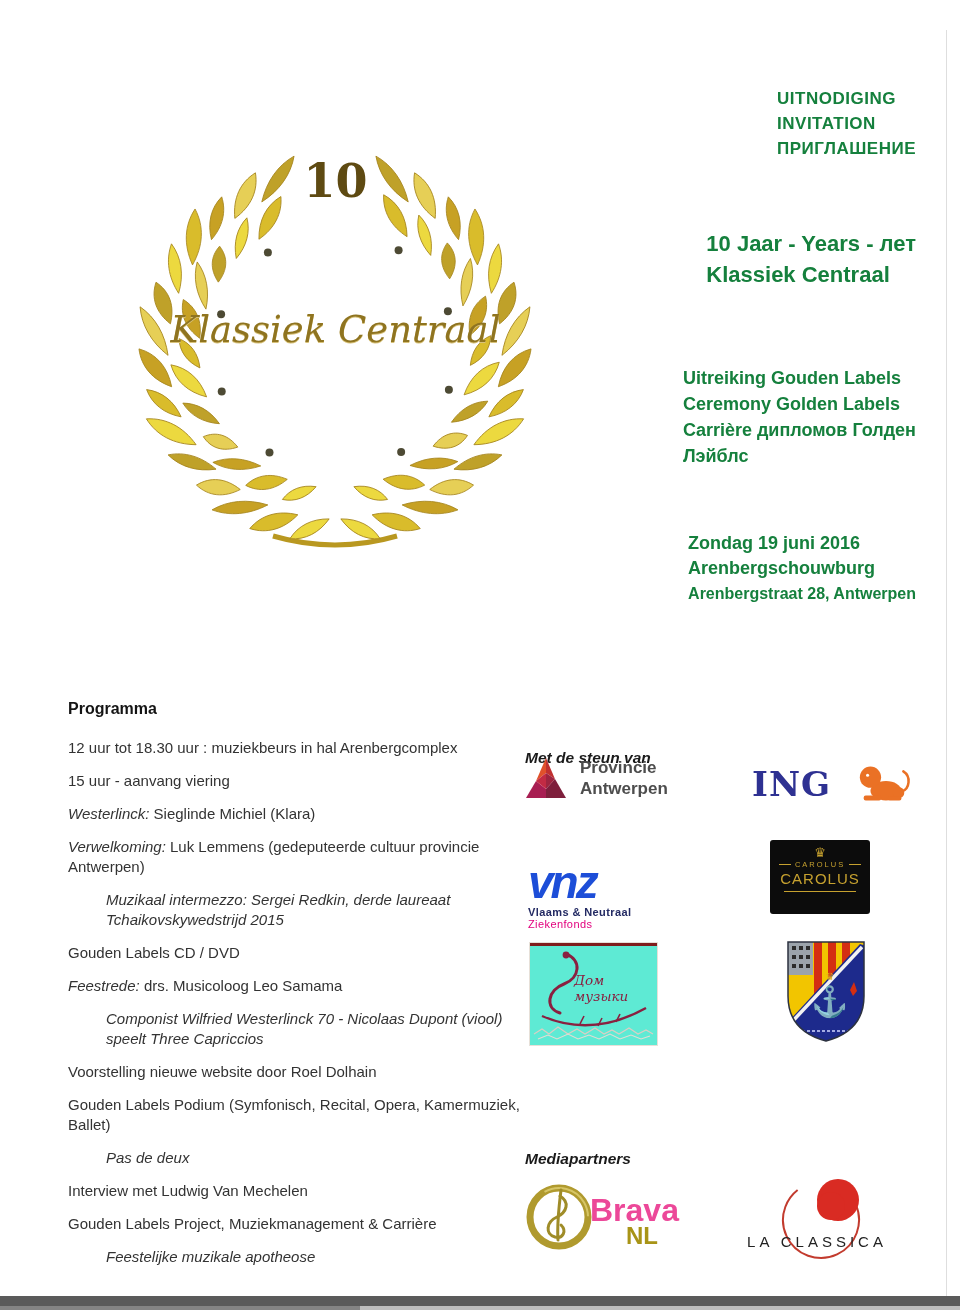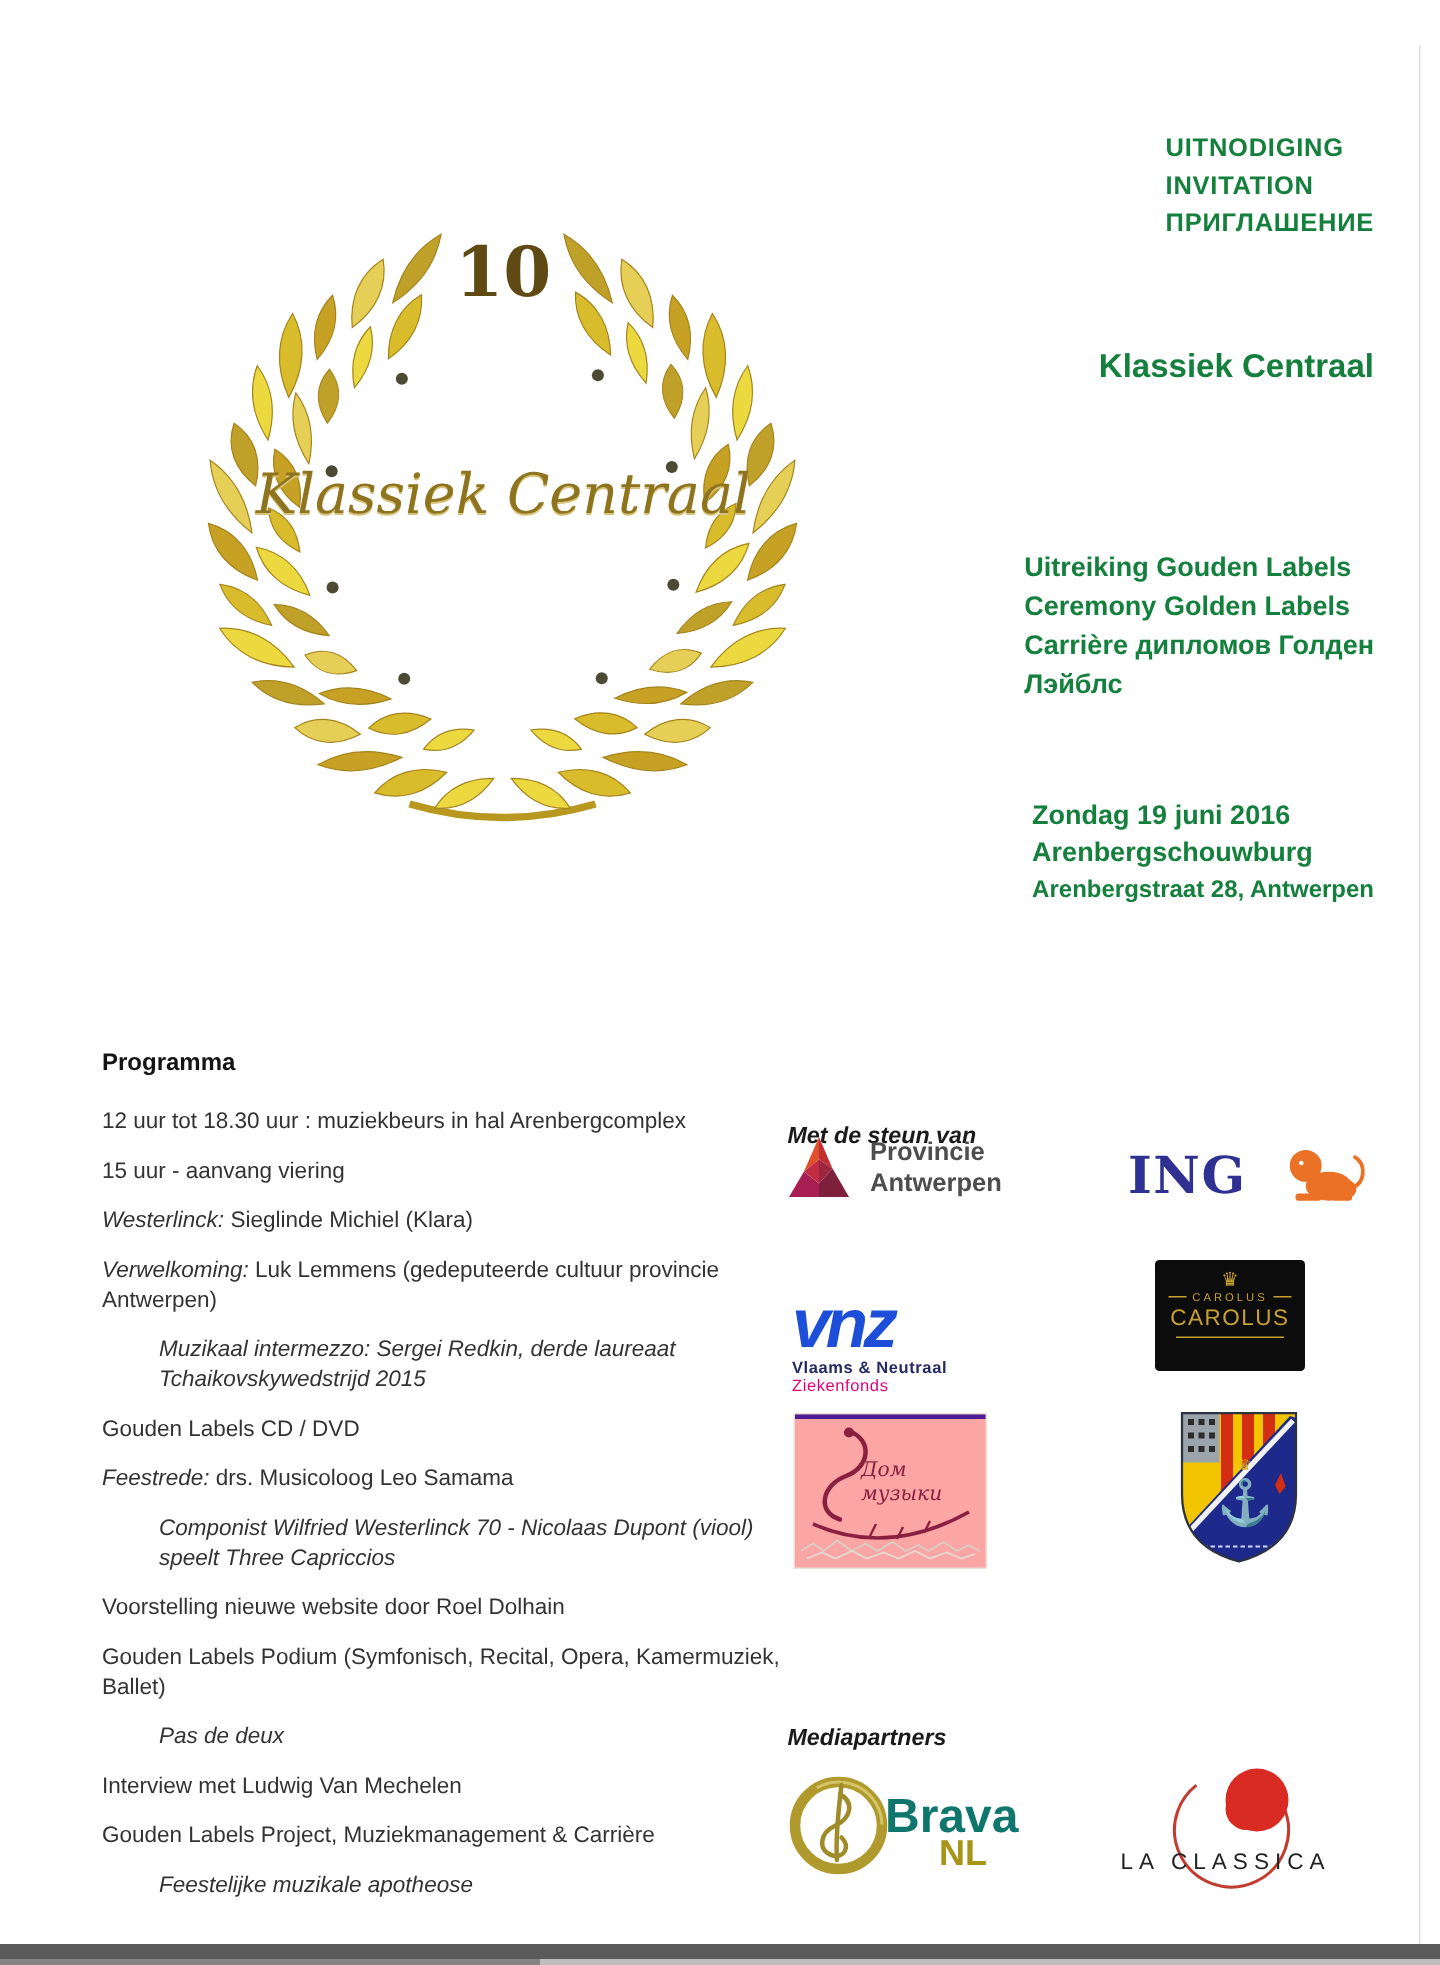--- a/index.html
+++ b/index.html
@@ -45,31 +45,31 @@
   .vnz-l2{font-size:11px;color:#e2007d;letter-spacing:.4px;}
 
   .carolus{position:absolute;left:770px;top:840px;width:100px;height:74px;background:#0c0c0c;
            border-radius:3px;text-align:center;color:#c6a12f;padding-top:5px;box-sizing:border-box;}
   .car-emblem{font-size:13px;line-height:15px;}
   .car-small{display:flex;align-items:center;gap:4px;font-size:7.5px;letter-spacing:2px;margin:0 9px;}
   .car-small::before,.car-small::after{content:"";flex:1;height:1px;background:#c6a12f;}
   .car-big{font-size:15px;font-weight:normal;letter-spacing:1px;margin-top:1px;}
   .car-rule{width:72%;height:1px;background:#c6a12f;margin:4px auto 0;}
 
-  .dom{position:absolute;left:530px;top:943px;width:127px;height:99px;background:#fca5a5;
-       border-top:3px solid #4c1d95;box-shadow:0 0 0 1px #e7e0d8;}
+  .dom{position:absolute;left:530px;top:943px;width:127px;height:99px;background:#5eead4;
+       border-top:3px solid #7f1d1d;box-shadow:0 0 0 1px #e7e0d8;}
   .dom-name{position:absolute;left:44px;top:26px;font-family:"DejaVu Serif",serif;font-style:italic;
        font-size:13.5px;color:#8a2040;}
   .dom svg{position:absolute;left:0;top:0;}
 
   .shield{position:absolute;left:784px;top:938px;}
 
   .brava{position:absolute;left:524px;top:1178px;width:150px;height:78px;}
   .brava svg{position:absolute;left:0;top:2px;}
-  .brava-word{position:absolute;left:66px;top:14px;font-size:32px;font-weight:bold;color:#0f766e;}
+  .brava-word{position:absolute;left:66px;top:14px;font-size:32px;font-weight:bold;color:#ec4899;}
   .brava-nl{position:absolute;left:102px;top:44px;font-size:24px;font-weight:bold;color:#a89417;}
 
   .classica{position:absolute;left:735px;top:1178px;width:164px;height:82px;}
   .classica svg{position:absolute;left:0;top:0;}
   .classica-text{position:absolute;left:0;bottom:10px;width:100%;text-align:center;
        font-size:15px;color:#222;letter-spacing:4px;}
 
   .page-edge{position:absolute;left:946px;top:30px;bottom:14px;width:1px;background:#dedede;}
 
   .hscroll{position:absolute;left:0;bottom:0;width:960px;height:14px;}
@@ -82,20 +82,21 @@
 
 <div class="page">
 
   <div class="gold hdr">
     <div>UITNODIGING</div>
     <div>INVITATION</div>
     <div>ПРИГЛАШЕНИЕ</div>
   </div>
 
   <div class="gold ttl">
+    <div>10 Jaar - Years - лет</div>
     <div>Klassiek Centraal</div>
   </div>
 
   <div class="gold cer">
     <div>Uitreiking Gouden Labels</div>
     <div>Ceremony Golden Labels</div>
     <div>Carrière дипломов Голден</div>
     <div>Лэйблс</div>
   </div>
 

